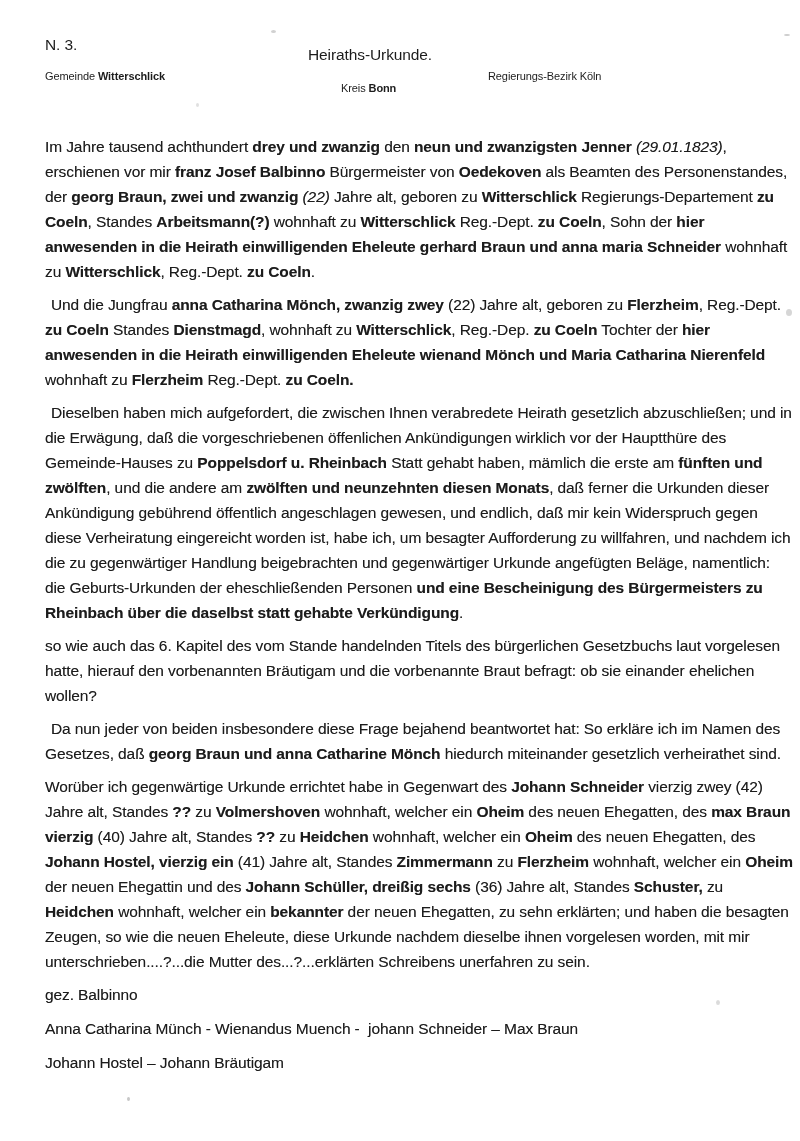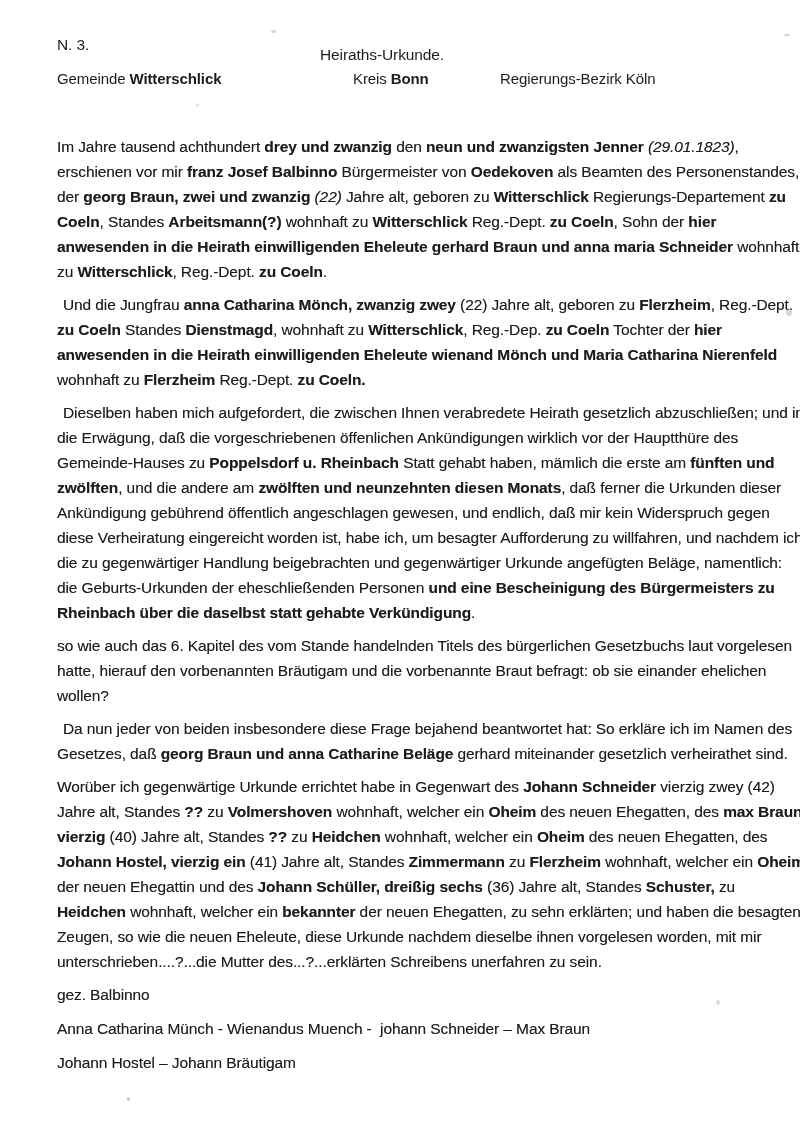--- a/index.html
+++ b/index.html
@@ -6,28 +6,28 @@
   body{
     width:800px;height:1141px;
     background:#ffffff;
     font-family:"Liberation Sans",sans-serif;
     color:#1c1c1c;
     position:relative;overflow:hidden;
     -webkit-font-smoothing:antialiased;
   }
   .page{
     position:absolute;inset:0;
-    padding:36px 7px 0 57px;
+    padding:36px 7px 0 45px;
   }
   .hdr1{position:relative;height:22px;font-size:15.5px;letter-spacing:-0.1px;}
   .hdr1 .num{position:absolute;left:0;top:0;}
   .hdr1 .title{position:absolute;left:263px;top:10px;}
-  .hdr2{position:relative;height:22px;margin-top:12px;font-size:15px;letter-spacing:-0.1px;text-align:center;}
+  .hdr2{position:relative;height:22px;margin-top:12px;font-size:11px;letter-spacing:-0.1px;text-align:center;}
   .hdr2 .g{position:absolute;left:0;top:0;}
-  .hdr2 .k{position:absolute;left:296px;top:0;}
+  .hdr2 .k{position:absolute;left:296px;top:12px;}
   .hdr2 .bz{position:absolute;left:443px;top:0;}
   .doc-body{
     margin-top:42px;
     width:748px;
     font-size:15.5px;
     line-height:25px;
     letter-spacing:-0.1px;
     text-shadow:0 0 0.4px rgba(20,20,20,0.45);
   }
   .doc-body p{margin:4px 0 8px 0;}
@@ -60,21 +60,21 @@
     <span class="g"><span>Gemeinde </span><b>Witterschlick</b></span>
     <span class="k"><span>Kreis </span><b>Bonn</b></span>
     <span class="bz">Regierungs-Bezirk Köln</span>
   </div>
 
   <div class="doc-body">
     <p><span>Im Jahre tausend achthundert </span><span class="b">drey und zwanzig</span><span> den </span><span class="b">neun und zwanzigsten Jenner</span><span> </span><span class="i">(29.01.1823)</span><span>, erschienen vor mir </span><span class="b">franz Josef Balbinno</span><span> Bürgermeister von </span><span class="b">Oedekoven</span><span> als Beamten des Personenstandes, der </span><span class="b">georg Braun, zwei und zwanzig</span><span> </span><span class="i">(22)</span><span> Jahre alt, geboren zu </span><span class="b">Witterschlick</span><span> Regierungs-Departement </span><span class="b">zu Coeln</span><span>, Standes </span><span class="b">Arbeitsmann(?)</span><span> wohnhaft zu </span><span class="b">Witterschlick</span><span> Reg.-Dept. </span><span class="b">zu Coeln</span><span>, Sohn der </span><span class="b">hier anwesenden in die Heirath einwilligenden Eheleute gerhard Braun und anna maria Schneider</span><span> wohnhaft zu </span><span class="b">Witterschlick</span><span>, Reg.-Dept. </span><span class="b">zu Coeln</span><span>.</span></p>
     <p class="indent"><span>Und die Jungfrau </span><span class="b">anna Catharina Mönch, zwanzig zwey</span><span> (22) Jahre alt, geboren zu </span><span class="b">Flerzheim</span><span>, Reg.-Dept. </span><span class="b">zu Coeln</span><span> Standes </span><span class="b">Dienstmagd</span><span>, wohnhaft zu </span><span class="b">Witterschlick</span><span>, Reg.-Dep. </span><span class="b">zu Coeln</span><span> Tochter der </span><span class="b">hier anwesenden in die Heirath einwilligenden Eheleute wienand Mönch und Maria Catharina Nierenfeld</span><span> wohnhaft zu </span><span class="b">Flerzheim</span><span> Reg.-Dept. </span><span class="b">zu Coeln.</span></p>
     <p class="indent"><span>Dieselben haben mich aufgefordert, die zwischen Ihnen verabredete Heirath gesetzlich abzuschließen; und in die Erwägung, daß die vorgeschriebenen öffenlichen Ankündigungen wirklich vor der Hauptthüre des Gemeinde-Hauses zu </span><span class="b">Poppelsdorf u. Rheinbach</span><span> Statt gehabt haben, mämlich die erste am </span><span class="b">fünften und zwölften</span><span>, und die andere am </span><span class="b">zwölften und neunzehnten diesen Monats</span><span>, daß ferner die Urkunden dieser Ankündigung gebührend öffentlich angeschlagen gewesen, und endlich, daß mir kein Widerspruch gegen diese Verheiratung eingereicht worden ist, habe ich, um besagter Aufforderung zu willfahren, und nachdem ich die zu gegenwärtiger Handlung beigebrachten und gegenwärtiger Urkunde angefügten Beläge, namentlich: die Geburts-Urkunden der eheschließenden Personen </span><span class="b">und eine Bescheinigung des Bürgermeisters zu Rheinbach über die daselbst statt gehabte Verkündigung</span><span>.</span></p>
     <p><span>so wie auch das 6. Kapitel des vom Stande handelnden Titels des bürgerlichen Gesetzbuchs laut vorgelesen hatte, hierauf den vorbenannten Bräutigam und die vorbenannte Braut befragt: ob sie einander ehelichen wollen?</span></p>
-    <p class="indent"><span>Da nun jeder von beiden insbesondere diese Frage bejahend beantwortet hat: So erkläre ich im Namen des Gesetzes, daß </span><span class="b">georg Braun und anna Catharine Beläge</span><span> gerhard miteinander gesetzlich verheirathet sind.</span></p>
+    <p class="indent"><span>Da nun jeder von beiden insbesondere diese Frage bejahend beantwortet hat: So erkläre ich im Namen des Gesetzes, daß </span><span class="b">georg Braun und anna Catharine Mönch</span><span> hiedurch miteinander gesetzlich verheirathet sind.</span></p>
     <p><span>Worüber ich gegenwärtige Urkunde errichtet habe in Gegenwart des </span><span class="b">Johann Schneider</span><span> vierzig zwey (42) Jahre alt, Standes </span><span class="b">??</span><span> zu </span><span class="b">Volmershoven</span><span> wohnhaft, welcher ein </span><span class="b">Oheim</span><span> des neuen Ehegatten, des </span><span class="b">max Braun vierzig</span><span> (40) Jahre alt, Standes </span><span class="b">??</span><span> zu </span><span class="b">Heidchen</span><span> wohnhaft, welcher ein </span><span class="b">Oheim</span><span> des neuen Ehegatten, des </span><span class="b">Johann Hostel, vierzig ein</span><span> (41) Jahre alt, Standes </span><span class="b">Zimmermann</span><span> zu </span><span class="b">Flerzheim</span><span> wohnhaft, welcher ein </span><span class="b">Oheim</span><span> der neuen Ehegattin und des </span><span class="b">Johann Schüller, dreißig sechs</span><span> (36) Jahre alt, Standes </span><span class="b">Schuster,</span><span> zu </span><span class="b">Heidchen</span><span> wohnhaft, welcher ein </span><span class="b">bekannter</span><span> der neuen Ehegatten, zu sehn erklärten; und haben die besagten Zeugen, so wie die neuen Eheleute, diese Urkunde nachdem dieselbe ihnen vorgelesen worden, mit mir unterschrieben....?...die Mutter des...?...erklärten Schreibens unerfahren zu sein.</span></p>
 
     <div class="sigs">
       <p>gez. Balbinno</p>
       <p>Anna Catharina Münch - Wienandus Muench -  johann Schneider – Max Braun</p>
       <p>Johann Hostel – Johann Bräutigam</p>
     </div>
   </div>
 
   <div class="artifact a1"></div>

